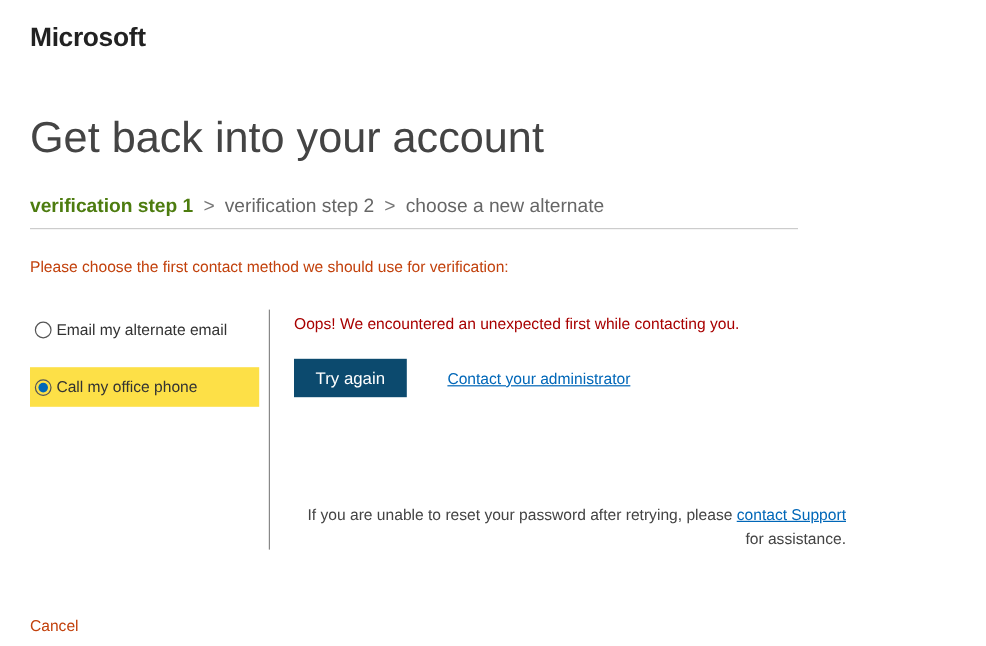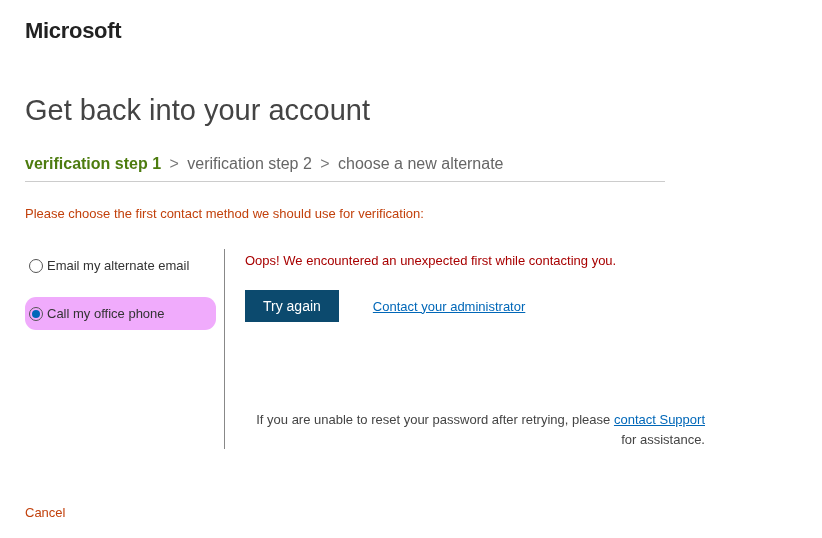--- a/index.html
+++ b/index.html
@@ -11,21 +11,21 @@
       width: 822px;
       padding: 18px 25px;
     }
     .logo {
       font-weight: 600;
       font-size: 22px;
       color: #222;
       letter-spacing: -0.3px;
     }
     .page-title {
-      font-size: 29px;
+      font-size: 36px;
       font-weight: 300;
       color: #444;
       margin-top: 50px;
       margin-bottom: 28px;
     }
     .breadcrumbs {
       font-size: 16px;
       color: #555;
       padding-bottom: 8px;
       border-bottom: 1px solid #ccc;
@@ -51,22 +51,21 @@
     }
     .method {
       padding: 9px 6px 9px 4px;
       font-size: 13px;
       color: #333;
       display: flex;
       align-items: center;
       cursor: pointer;
     }
     .method.selected {
-      background: #f0abfc;
-      border-radius: 11px;
+      background: #fde047;
     }
     .radio {
       width: 14px;
       height: 14px;
       border: 1px solid #555;
       border-radius: 50%;
       margin-right: 4px;
       display: inline-flex;
       align-items: center;
       justify-content: center;

